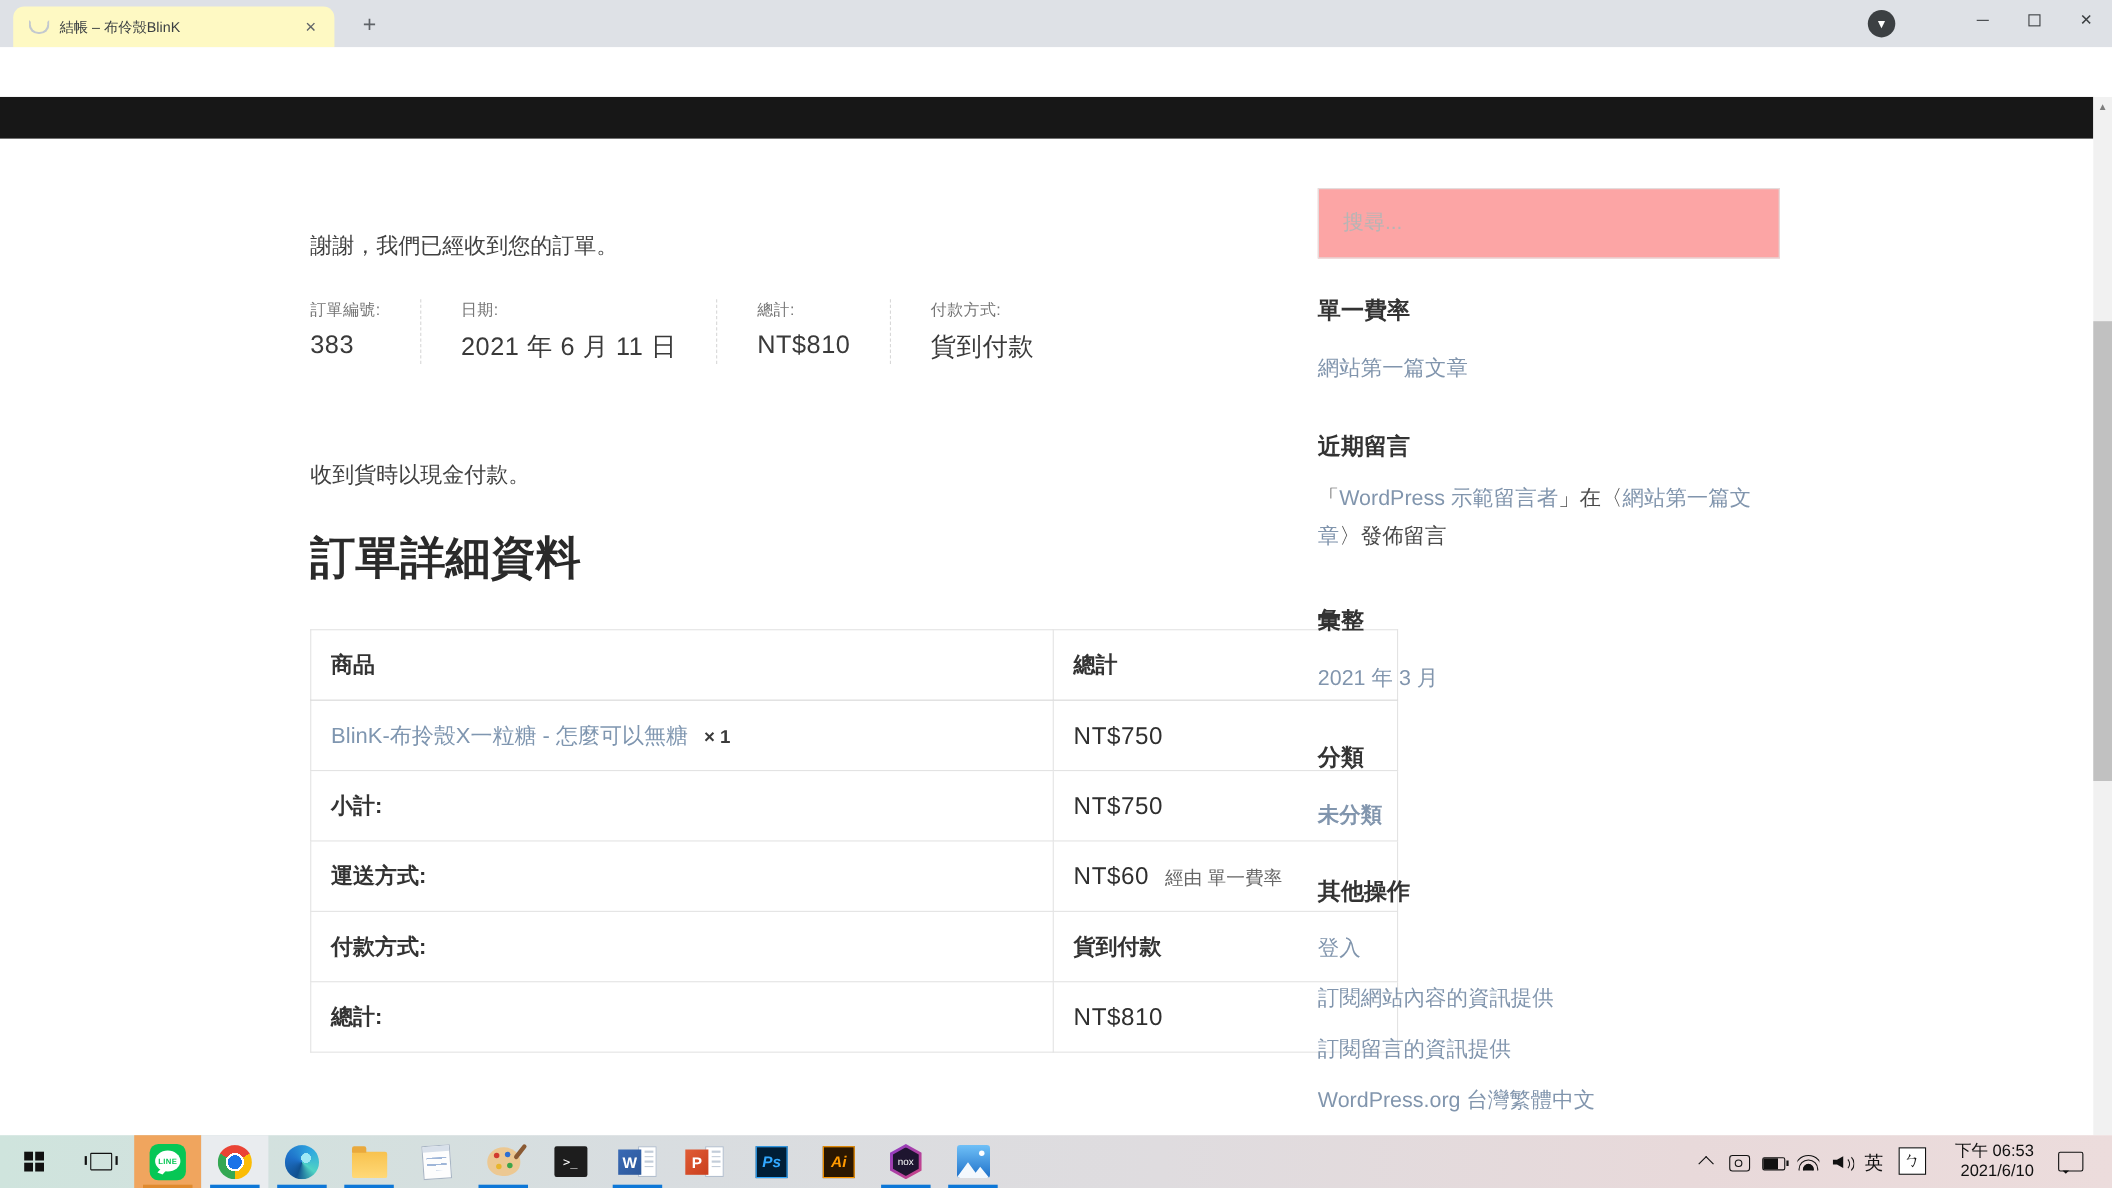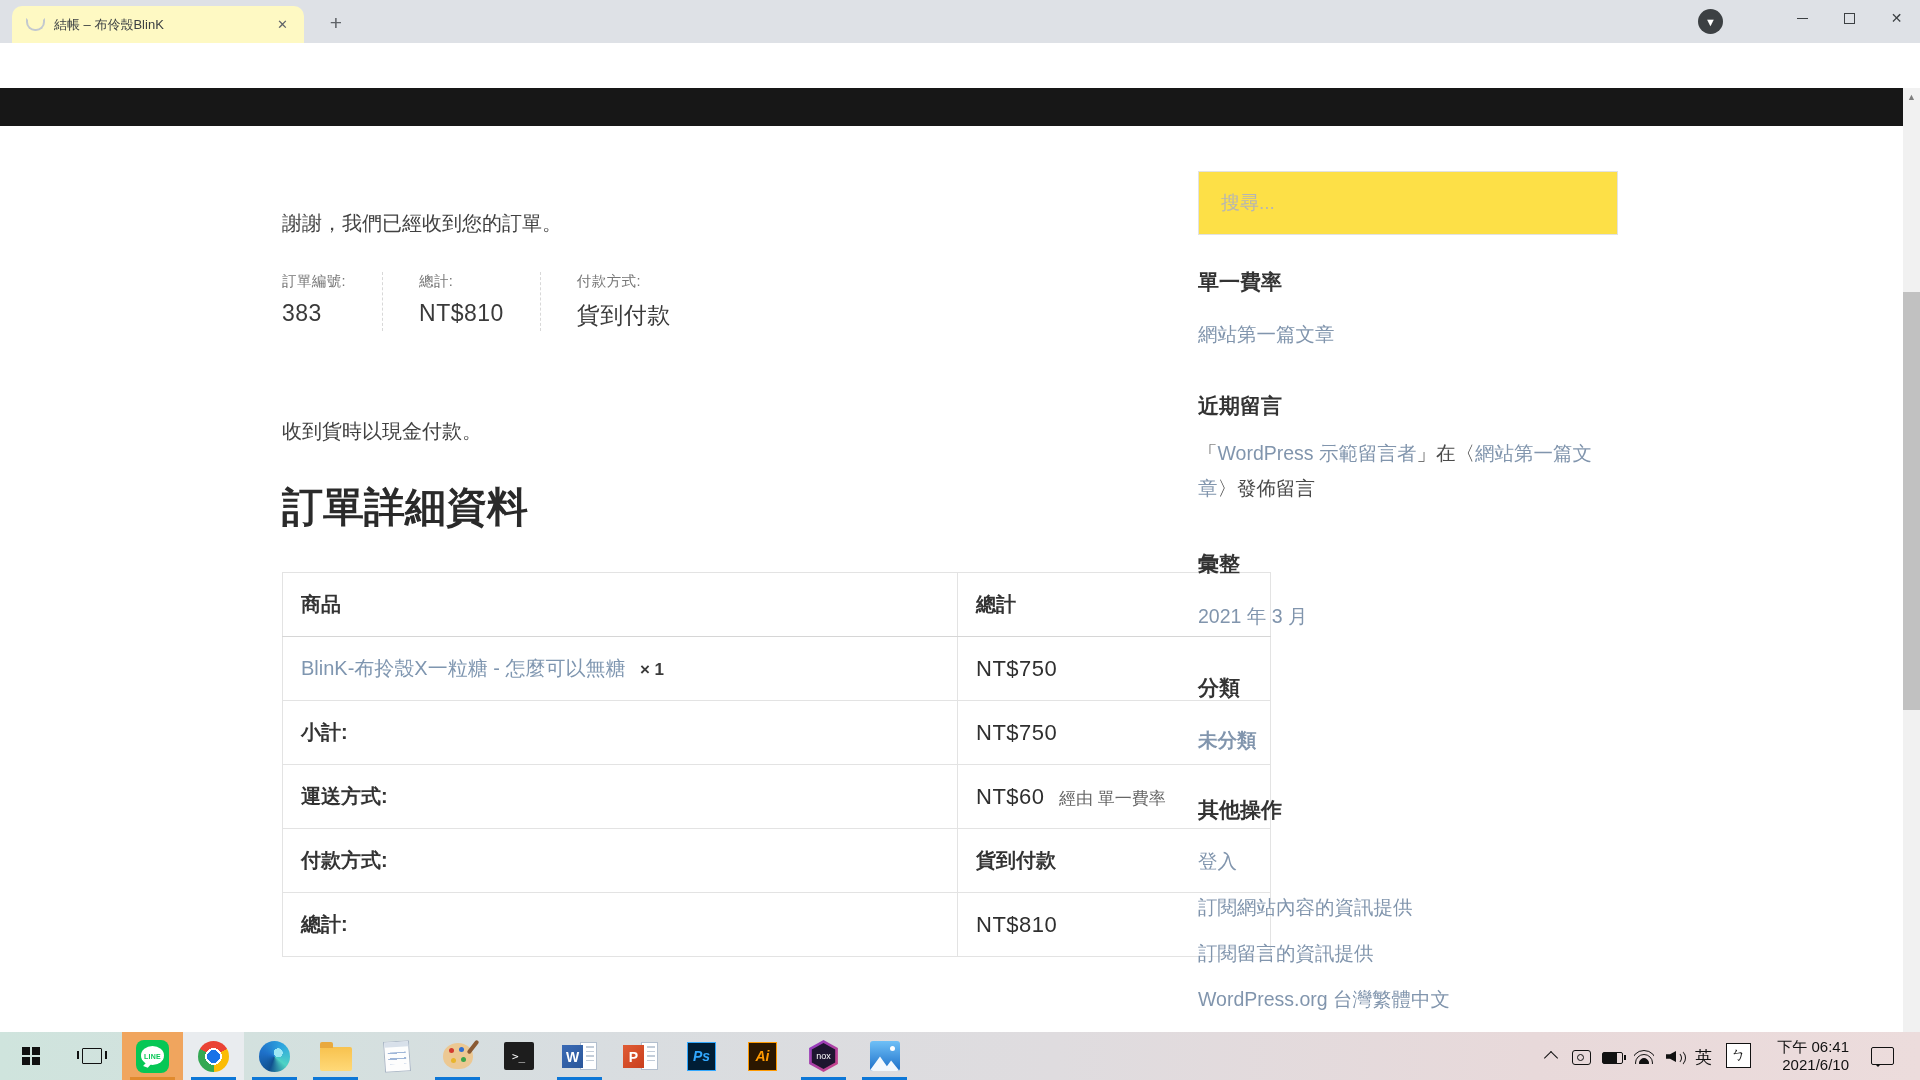--- a/index.html
+++ b/index.html
@@ -57,21 +57,21 @@
   .ordertable th{font-size:20px;font-weight:bold;color:#333;border-bottom-color:#d6d6d6;}
   .col-total{width:294px;}
   .prod-link{color:#7f96b0;font-size:20px;}
   .prod-qty{color:#3b3b3b;font-size:17px;font-weight:bold;margin-left:10px;}
   .row-label{font-size:20px;font-weight:bold;color:#333;}
   .money{font-size:22px;color:#2f2f2f;letter-spacing:.5px;}
   .ship-note{font-size:17px;color:#666;margin-left:10px;}
   
   .sidebar{position:absolute;left:1198px;top:0;width:420px;height:944px;}
   .search{position:absolute;left:0;top:83px;width:420px;height:64px;border:1px solid #e2e2e2;box-sizing:border-box;
-          padding:0 22px;font-size:19px;color:#444;background:#fde047;outline:none;
+          padding:0 22px;font-size:19px;color:#444;background:#fca5a5;outline:none;
           font-family:"Liberation Sans","DejaVu Sans",sans-serif;}
   .search::placeholder{color:#b5b5b5;}
   .sb-h{position:absolute;left:0;font-size:21px;font-weight:bold;color:#333;}
   .sb-a{position:absolute;left:0;font-size:19.5px;color:#8195ad;text-decoration:none;}
   .h-rp{top:180px;} .a-rp{top:233px;}
   .h-rc{top:304px;}
   .rc-text{position:absolute;left:0;top:348px;width:420px;font-size:19.5px;line-height:35px;color:#4a4a4a;}
   .rc-text a{color:#8195ad;text-decoration:none;}
   .h-ar{top:462px;} .a-ar{top:515px;}
   .h-ca{top:586px;} .a-ca{top:639px;font-weight:bold;}
@@ -212,20 +212,24 @@
   <div class="black-band"></div>
 
   <div class="thank">謝謝，我們已經收到您的訂單。</div>
 
   <div class="overview">
     <div class="ov-item">
       <div class="ov-label">訂單編號:</div>
       <div class="ov-value">383</div>
     </div>
     <div class="ov-item">
+      <div class="ov-label">日期:</div>
+      <div class="ov-value">2021 年 6 月 11 日</div>
+    </div>
+    <div class="ov-item">
       <div class="ov-label">總計:</div>
       <div class="ov-value">NT$810</div>
     </div>
     <div class="ov-item">
       <div class="ov-label">付款方式:</div>
       <div class="ov-value">貨到付款</div>
     </div>
   </div>
 
   <div class="paynote">收到貨時以現金付款。</div>
@@ -371,17 +375,17 @@
       <i class="w2"></i>
       <i class="w3"></i>
     </span>
   <span class="vol">
       <i class="v1"></i>
       <i class="v2"></i>
     </span>
   <span class="tray-lang">英</span>
   <span class="tray-ime">ㄅ</span>
   <span class="tray-clock">
-    <span>下午 06:41</span><br>
+    <span>下午 06:53</span><br>
     <span>2021/6/10</span>
   </span>
   <span class="tray-ac"></span>
 </div>
 
 </body></html>

